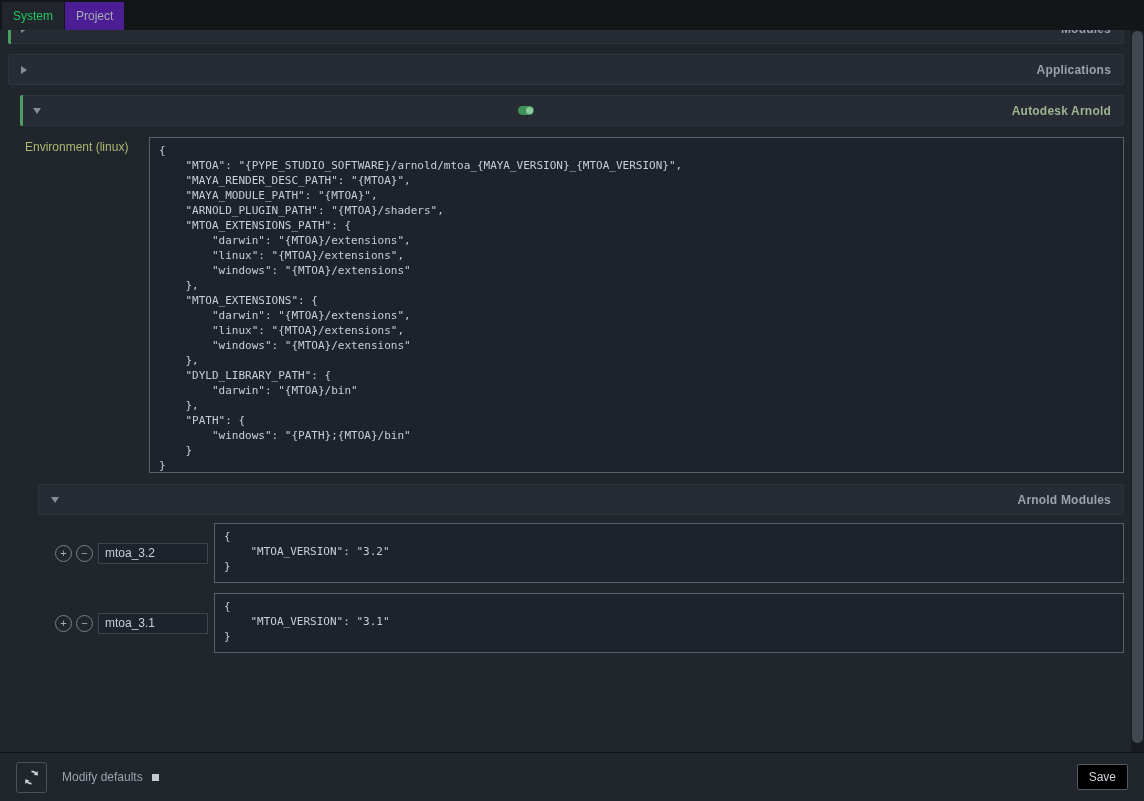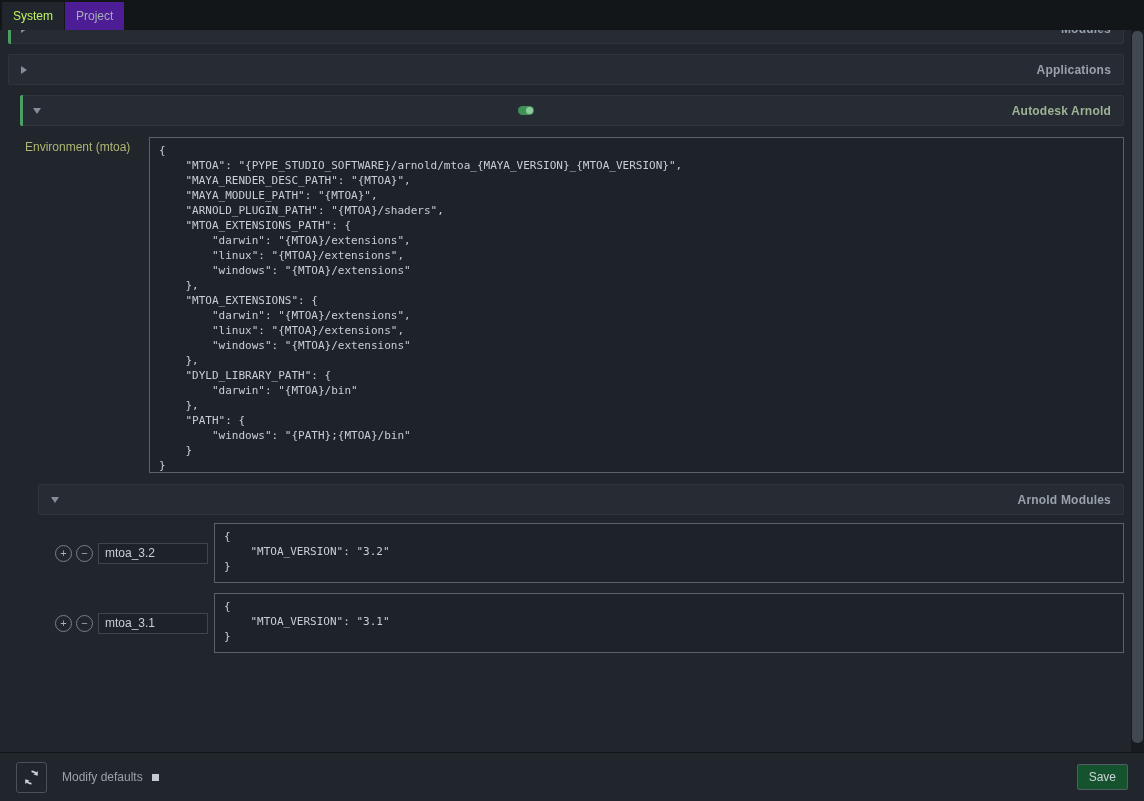--- a/index.html
+++ b/index.html
@@ -3,21 +3,21 @@
 <meta charset="utf-8">
 <style>
   * { margin:0; padding:0; box-sizing:border-box; }
   html,body { width:1144px; height:801px; overflow:hidden; }
   body { background:#21262d; font-family:"Liberation Sans","DejaVu Sans",sans-serif; }
   .app { width:1144px; height:801px; display:flex; flex-direction:column; background:#21262d; }
 
   
   .tabbar { height:30px; background:#131619; display:flex; align-items:flex-end; padding-left:2px; gap:1px; flex:0 0 auto; }
   .tab { padding:7px 11px 7px; font-size:12px; color:#a6adb6; background:#4c1d95; cursor:pointer; }
-  .tab.active { background:#21262d; color:#bef264; }
+  .tab.active { background:#21262d; color:#22c55e; }
 
   
   .main { flex:1; display:flex; flex-direction:column; min-height:0; }
   .body-row { flex:1; display:flex; min-height:0; }
   .content { flex:1; padding:0 7px 0 8px; overflow:hidden; min-width:0; }
   .scrollbar { width:13px; background:#181b20; position:relative; flex:0 0 auto; }
   .sb-thumb { position:absolute; left:1px; right:1px; top:1px; height:calc(100% - 10px); background:#424850; border-radius:5px; }
 
   
   .sec { margin-bottom:10px; }
@@ -56,21 +56,21 @@
                font-size:12px; padding:0 6px; margin-left:1px; font-family:"Liberation Sans","DejaVu Sans",sans-serif; }
   .ver-area { flex:1; margin-left:6px; height:60px; }
 
   
   .footer { flex:0 0 auto; height:49px; border-top:1px solid #101317; display:flex; align-items:center;
             padding:8px 16px; background:#21262d; }
   .icon-btn { width:31px; height:31px; border:1px solid #4a515a; border-radius:3px; background:transparent;
               display:flex; align-items:center; justify-content:center; cursor:pointer; }
   .footer-label { margin-left:15px; font-size:12px; color:#9aa2ac; }
   .mini-square { width:7px; height:7px; background:#c3c9d1; margin-left:9px; display:inline-block; cursor:pointer; }
-  .save-btn { margin-left:auto; padding:5px 11px; font-size:12px; color:#ced3da; background:#14532d;
+  .save-btn { margin-left:auto; padding:5px 11px; font-size:12px; color:#ced3da; background:#000000;
               border:1px solid #555b64; border-radius:2px; cursor:pointer; font-family:inherit; }
 </style>
 </head>
 <body>
 
 <div class="app">
 
   <div class="tabbar">
     <div class="tab active">System</div>
     <div class="tab">Project</div>
@@ -101,21 +101,21 @@
 
             <div class="sec">
               <div class="sec-header">
                 <span class="bar"></span>
                 <span class="tri tri-down"></span>
                 <span class="toggle"></span>
                 <span class="sec-title green">Autodesk Arnold</span>
               </div>
 
               <div class="env-row">
-                <div class="env-label">Environment (mtoa)</div>
+                <div class="env-label">Environment (linux)</div>
                 <textarea class="json-area env-area" wrap="off" spellcheck="false" style="">{
     "MTOA": "{PYPE_STUDIO_SOFTWARE}/arnold/mtoa_{MAYA_VERSION}_{MTOA_VERSION}",
     "MAYA_RENDER_DESC_PATH": "{MTOA}",
     "MAYA_MODULE_PATH": "{MTOA}",
     "ARNOLD_PLUGIN_PATH": "{MTOA}/shaders",
     "MTOA_EXTENSIONS_PATH": {
         "darwin": "{MTOA}/extensions",
         "linux": "{MTOA}/extensions",
         "windows": "{MTOA}/extensions"
     },

